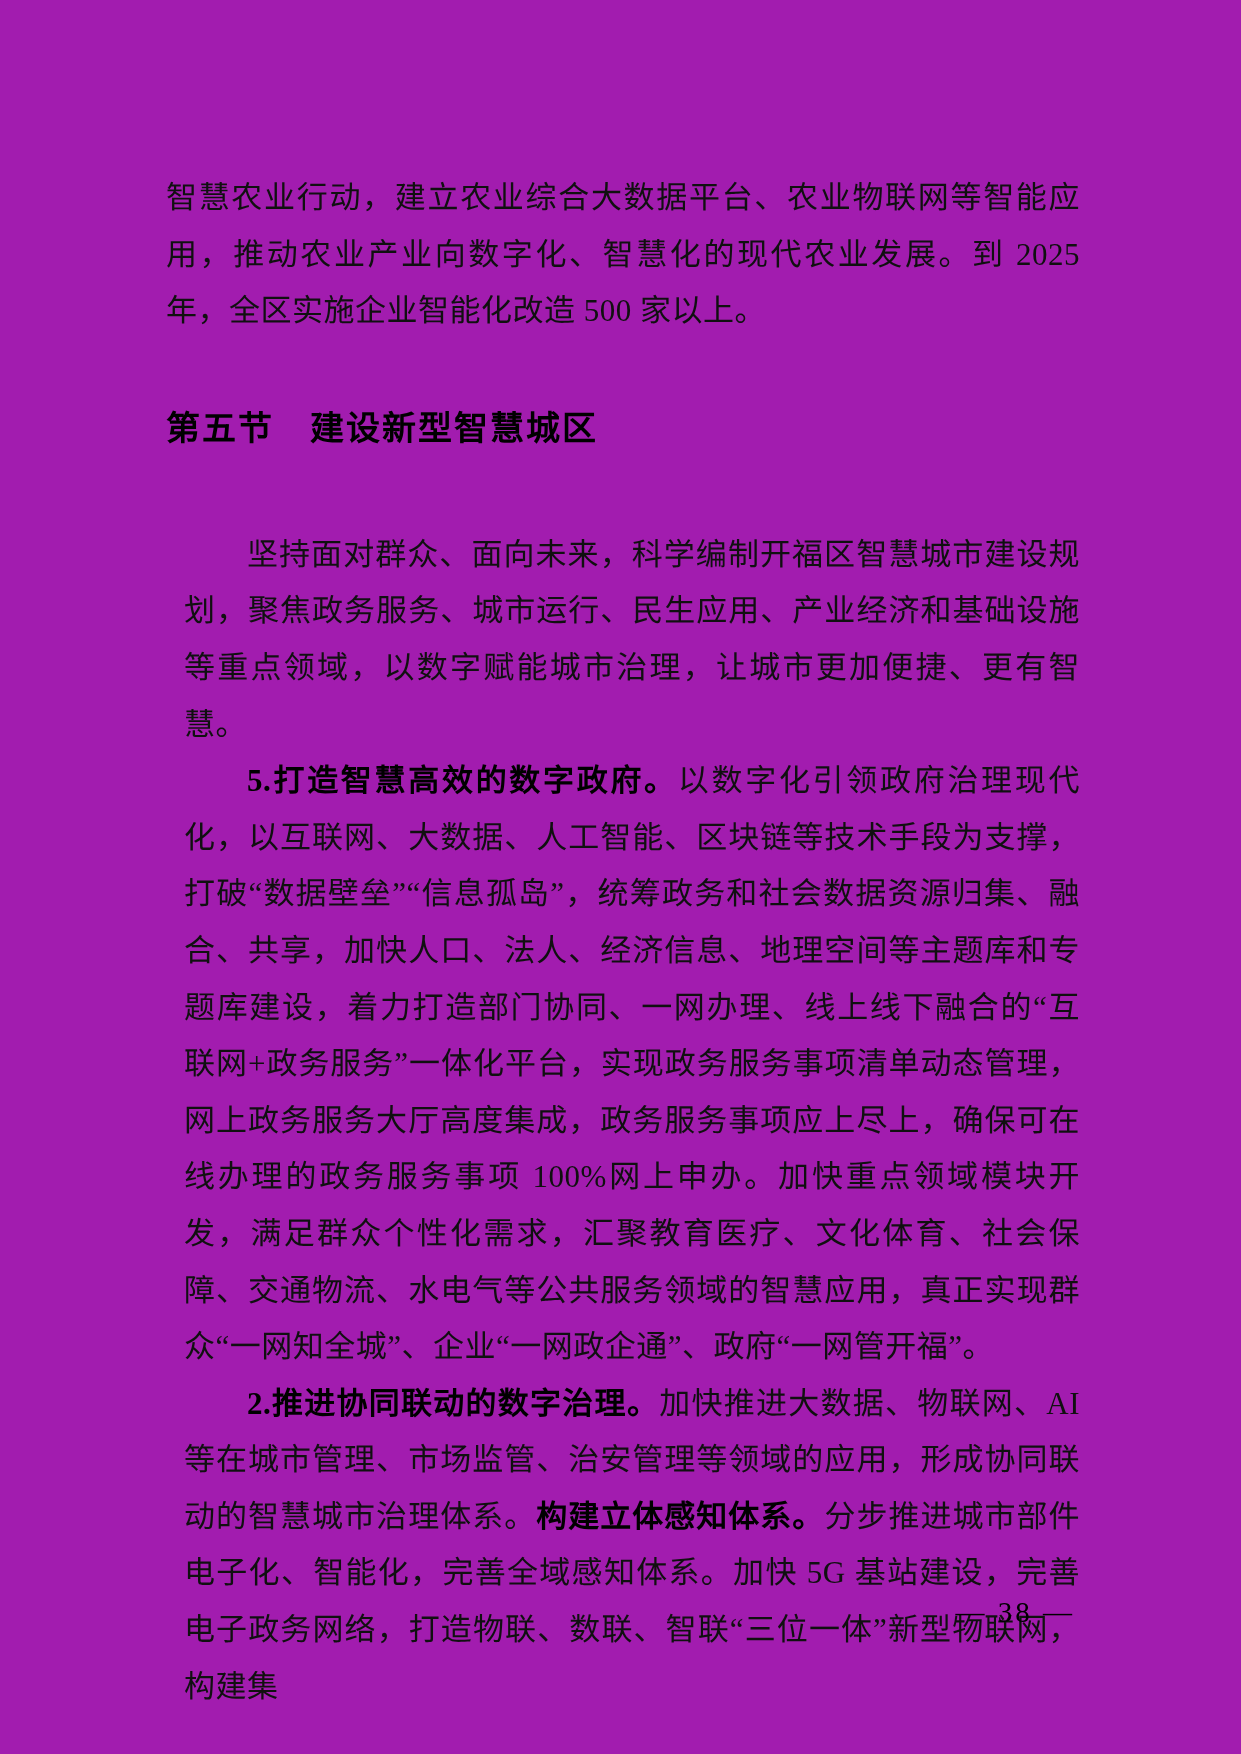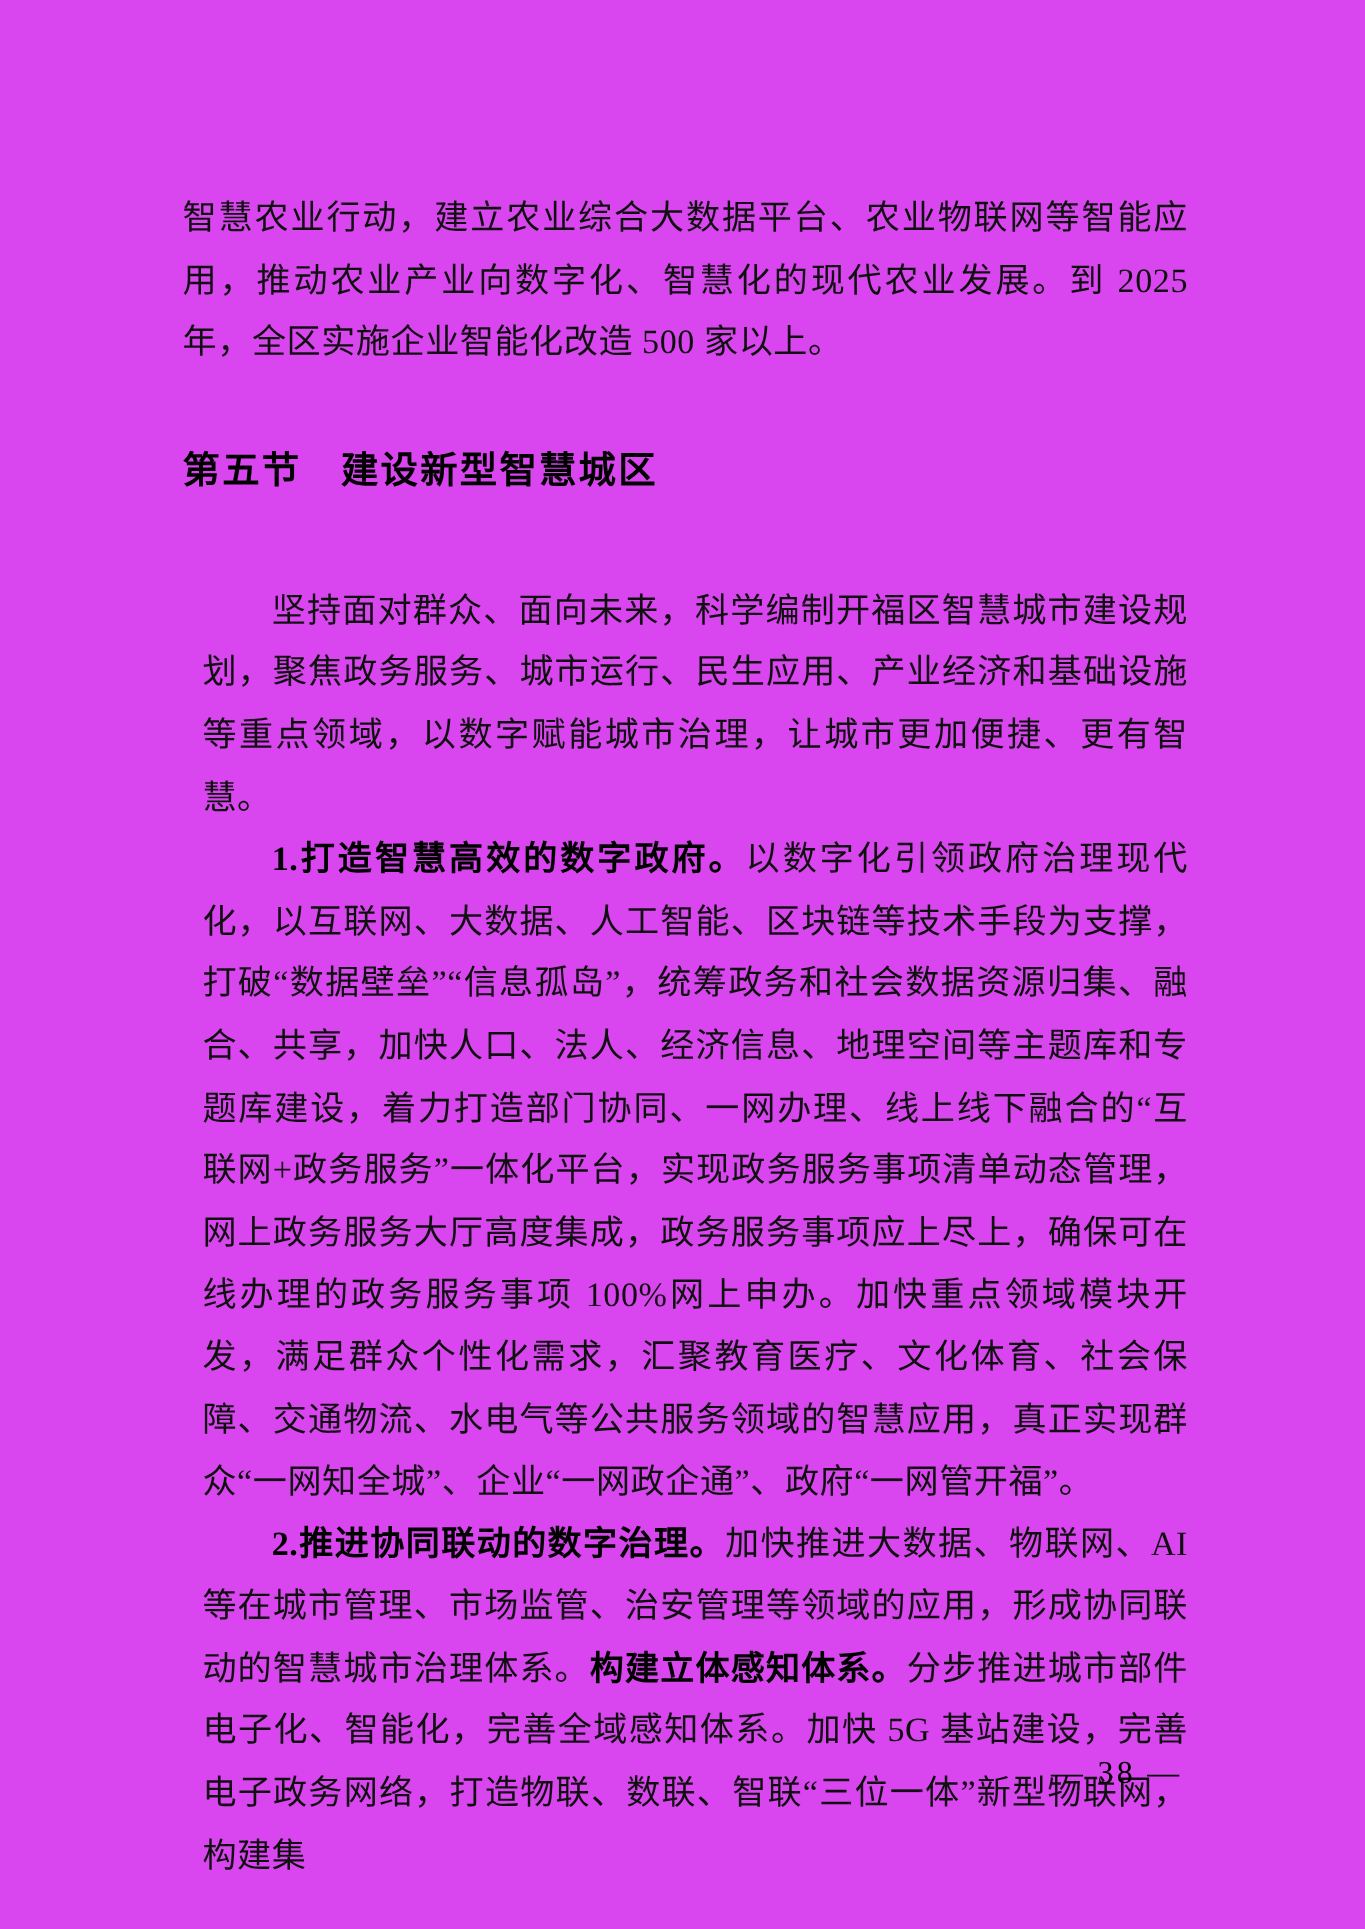--- a/index.html
+++ b/index.html
@@ -4,21 +4,21 @@
 <style>
   html, body {
     margin: 0;
     padding: 0;
     background: #ffffff;
   }
   .page {
     position: relative;
     width: 1241px;
     height: 1754px;
-    background: #d946ef;
+    background: #a21caf;
     overflow: hidden;
     color: #101010;
   }
   .content {
     position: absolute;
     left: 166px;
     top: 170px;
     width: 914px;
   }
   .para {
@@ -65,20 +65,20 @@
 
 <div class="page">
   <div class="content">
 
     <p class="para">智慧农业行动，建立农业综合大数据平台、农业物联网等智能应用，推动农业产业向数字化、智慧化的现代农业发展。到 2025 年，全区实施企业智能化改造 500 家以上。</p>
 
     <h2 class="heading">第五节　建设新型智慧城区</h2>
 
     <p class="para indent">坚持面对群众、面向未来，科学编制开福区智慧城市建设规划，聚焦政务服务、城市运行、民生应用、产业经济和基础设施等重点领域，以数字赋能城市治理，让城市更加便捷、更有智慧。</p>
 
-    <p class="para indent"><b>1.打造智慧高效的数字政府。</b><span>以数字化引领政府治理现代化，以互联网、大数据、人工智能、区块链等技术手段为支撑，打破“数据壁垒”“信息孤岛”，统筹政务和社会数据资源归集、融合、共享，加快人口、法人、经济信息、地理空间等主题库和专题库建设，着力打造部门协同、一网办理、线上线下融合的“互联网+政务服务”一体化平台，实现政务服务事项清单动态管理，网上政务服务大厅高度集成，政务服务事项应上尽上，确保可在线办理的政务服务事项 100%网上申办。加快重点领域模块开发，满足群众个性化需求，汇聚教育医疗、文化体育、社会保障、交通物流、水电气等公共服务领域的智慧应用，真正实现群众“一网知全城”、企业“一网政企通”、政府“一网管开福”。</span></p>
+    <p class="para indent"><b>5.打造智慧高效的数字政府。</b><span>以数字化引领政府治理现代化，以互联网、大数据、人工智能、区块链等技术手段为支撑，打破“数据壁垒”“信息孤岛”，统筹政务和社会数据资源归集、融合、共享，加快人口、法人、经济信息、地理空间等主题库和专题库建设，着力打造部门协同、一网办理、线上线下融合的“互联网+政务服务”一体化平台，实现政务服务事项清单动态管理，网上政务服务大厅高度集成，政务服务事项应上尽上，确保可在线办理的政务服务事项 100%网上申办。加快重点领域模块开发，满足群众个性化需求，汇聚教育医疗、文化体育、社会保障、交通物流、水电气等公共服务领域的智慧应用，真正实现群众“一网知全城”、企业“一网政企通”、政府“一网管开福”。</span></p>
 
     <p class="para indent"><b>2.推进协同联动的数字治理。</b><span>加快推进大数据、物联网、AI等在城市管理、市场监管、治安管理等领域的应用，形成协同联动的智慧城市治理体系。</span><b>构建立体感知体系。</b><span>分步推进城市部件电子化、智能化，完善全域感知体系。加快 5G 基站建设，完善电子政务网络，打造物联、数联、智联“三位一体”新型物联网，构建集</span></p>
 
   </div>
 
   <span class="page-number">— 38 —</span>
 </div>
 
 </body></html>

